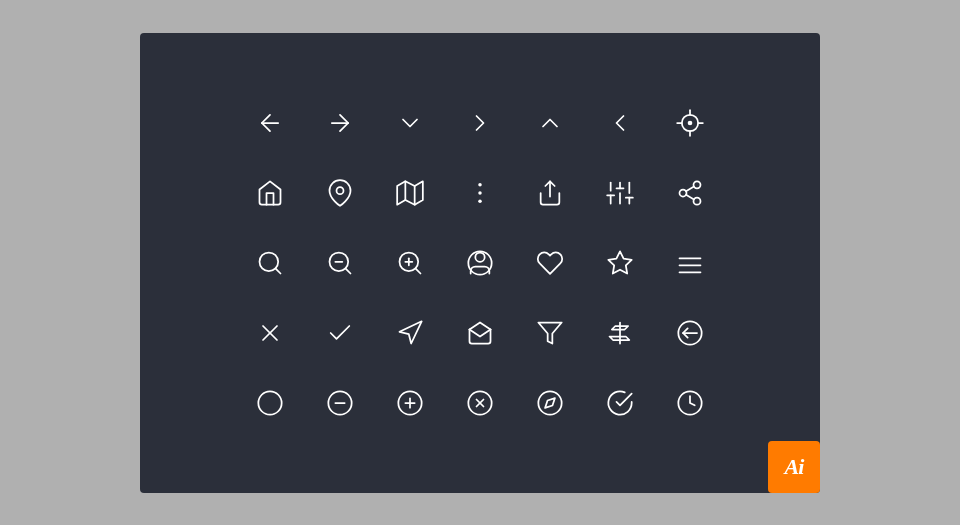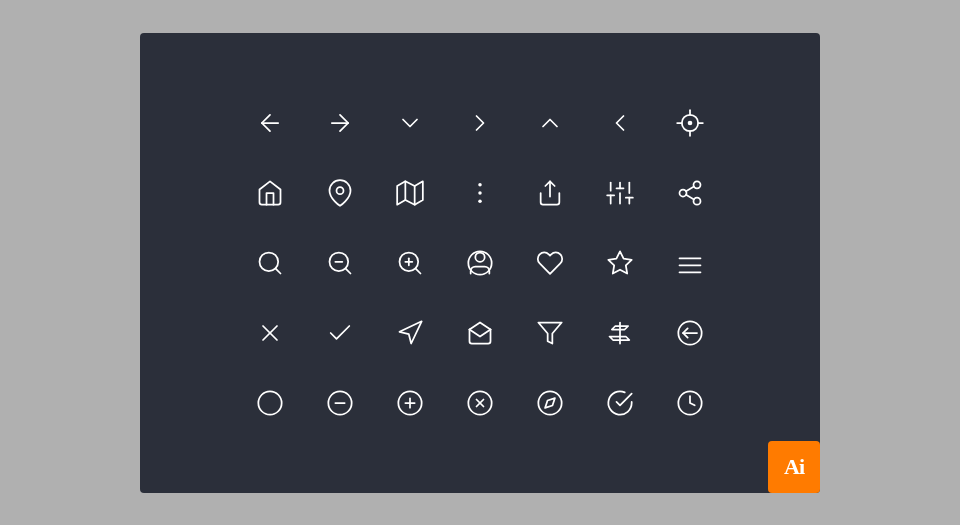--- a/index.html
+++ b/index.html
@@ -56,20 +56,21 @@
       width: 52px;
       height: 52px;
       background: #FF7B00;
       border-radius: 4px;
       display: flex;
       align-items: center;
       justify-content: center;
       font-size: 22px;
       font-weight: bold;
       color: #ffffff;
+      font-style: italic;
       font-family: 'Times New Roman', serif;
       letter-spacing: -1px;
     }
   </style>
 </head>
 <body>
 
 <div class="main-panel">
   <div class="icon-grid">
 

